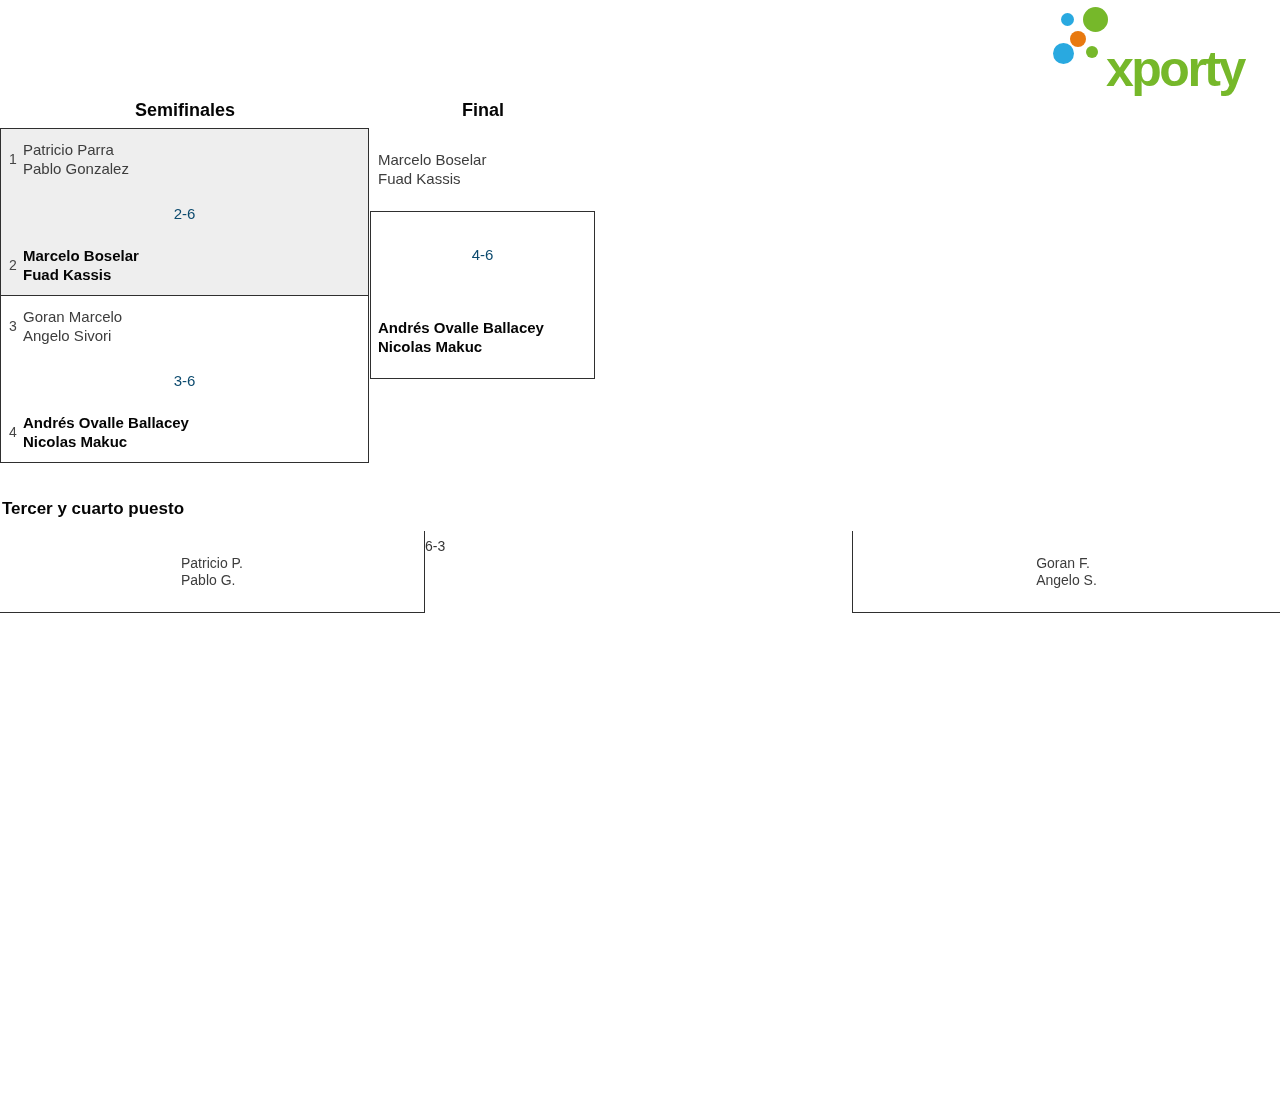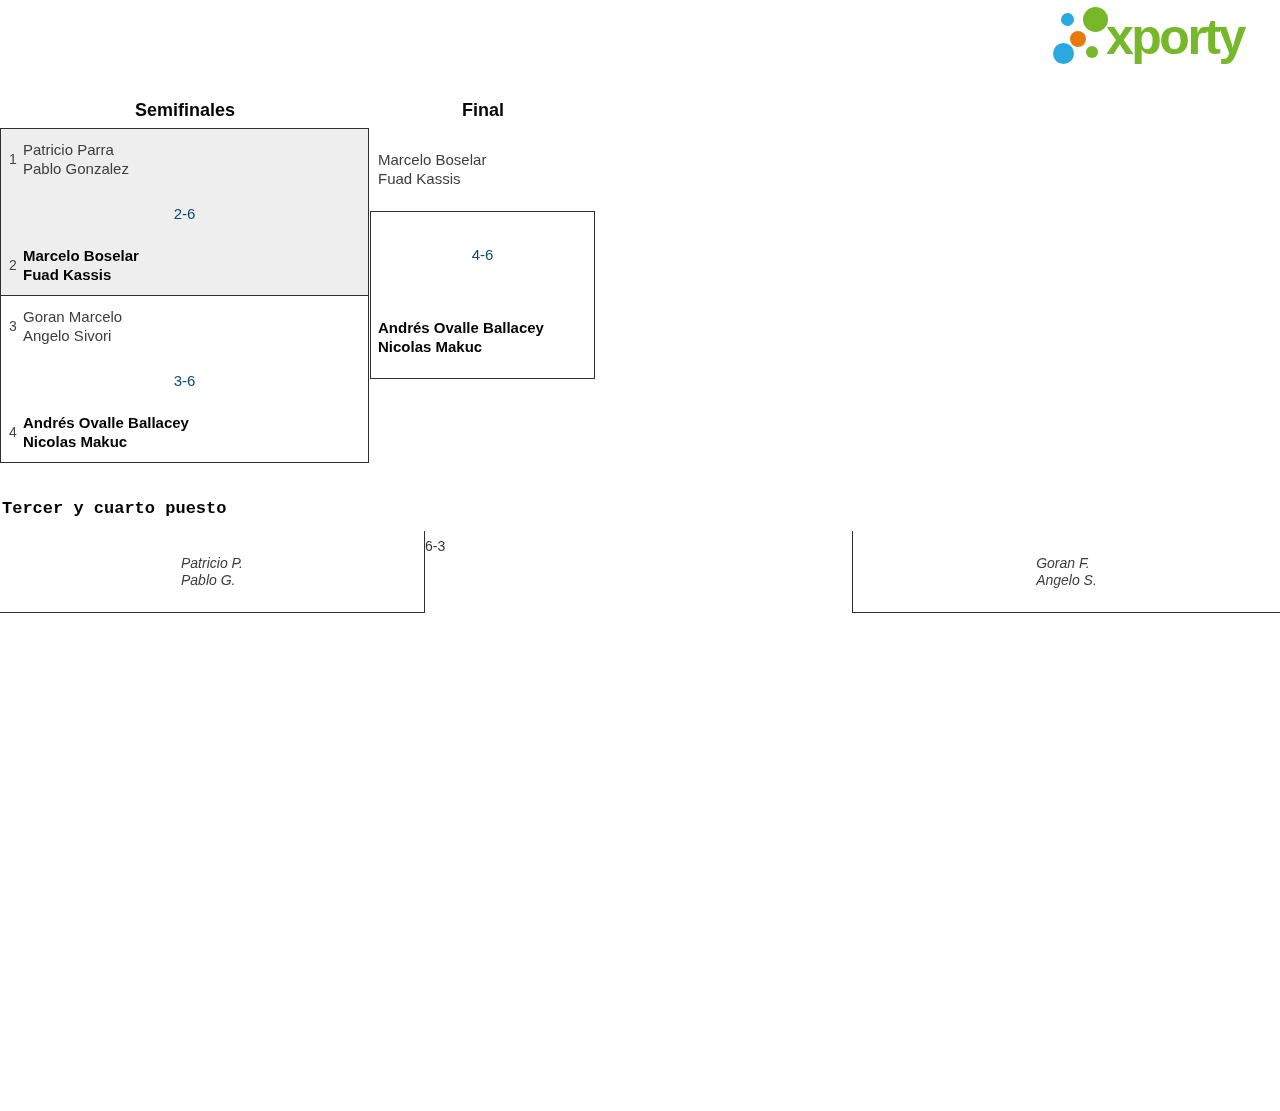--- a/index.html
+++ b/index.html
@@ -71,47 +71,47 @@
   }
   #final-box .box-score { top:34px; }
   .final-winner {
     position:absolute; left:7px; bottom:22px;
     font-size:15px; line-height:19px; font-weight:700; color:#050505;
   }
 
   
   .section-heading {
     position:absolute; left:2px; top:499px;
-    font-size:17px; font-weight:700; color:#050505;font-family:Liberation Mono, monospace;
+    font-size:17px; font-weight:700; color:#050505;
   }
   .tp-cell {
     position:absolute; top:531px; height:82px; box-sizing:border-box;
     display:flex; align-items:center; justify-content:center;
   }
   .tp-left  { left:0; width:425px; border-right:1px solid #2f2f2f; border-bottom:1px solid #2f2f2f; }
   .tp-right { left:852px; width:428px; border-left:1px solid #2f2f2f; border-bottom:1px solid #2f2f2f; }
-  .tp-players { font-size:14px; line-height:17px; color:#3d3d3d; text-align:left;font-style:italic; }
+  .tp-players { font-size:14px; line-height:17px; color:#3d3d3d; text-align:left; }
   .tp-score {
     position:absolute; left:425px; top:538px; width:427px;
     font-size:14px; color:#363636;
   }
 </style>
 </head>
 <body>
 
 <div class="title-block">
 </div>
 
 <a class="logo">
   <span class="dot dot-blue-small" style="background-color: rgb(41, 169, 224);"></span>
   <span class="dot dot-green-big" style="background-color: rgb(118, 184, 42);"></span>
   <span class="dot dot-orange" style="background-color: rgb(232, 121, 15);"></span>
   <span class="dot dot-blue-big" style="background-color: rgb(41, 169, 224);"></span>
   <span class="dot dot-green-small" style="background-color: rgb(118, 184, 42);"></span>
-  <span class="word" style="color: rgb(118, 184, 42);">xporty</span>
+  <span class="word" style="color: rgb(118, 184, 42); margin-top: 32px;">xporty</span>
 </a>
 
 <div class="col-header sem">Semifinales</div>
 <div class="col-header fin">Final</div>
 
 <div class="match-box" id="sf1" style="background-color: rgb(238, 238, 238);">
   <div class="team-row top">
     <span class="seed">1</span>
     <span class="players">
       <span>Patricio Parra</span><br>

